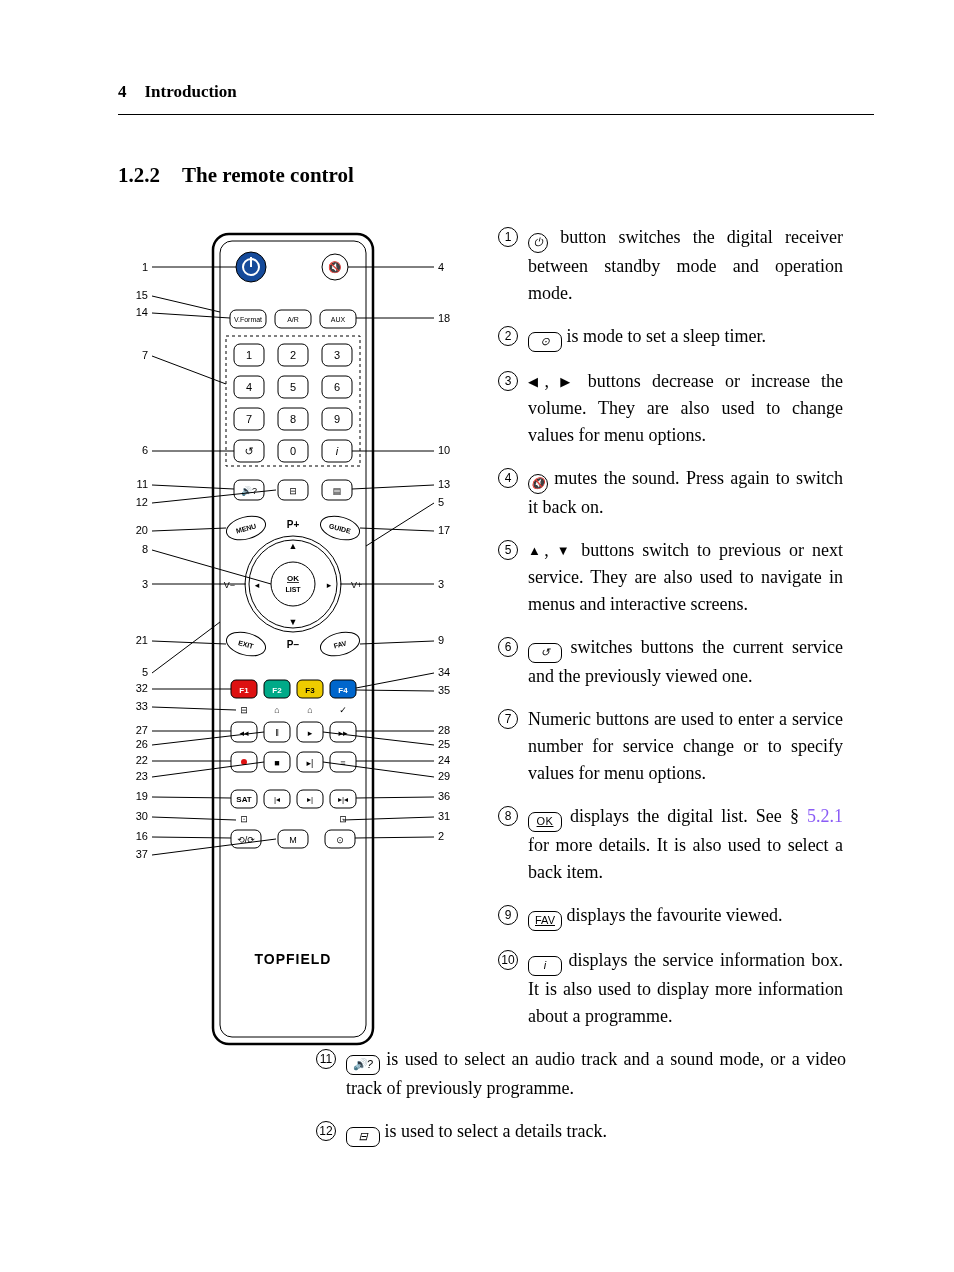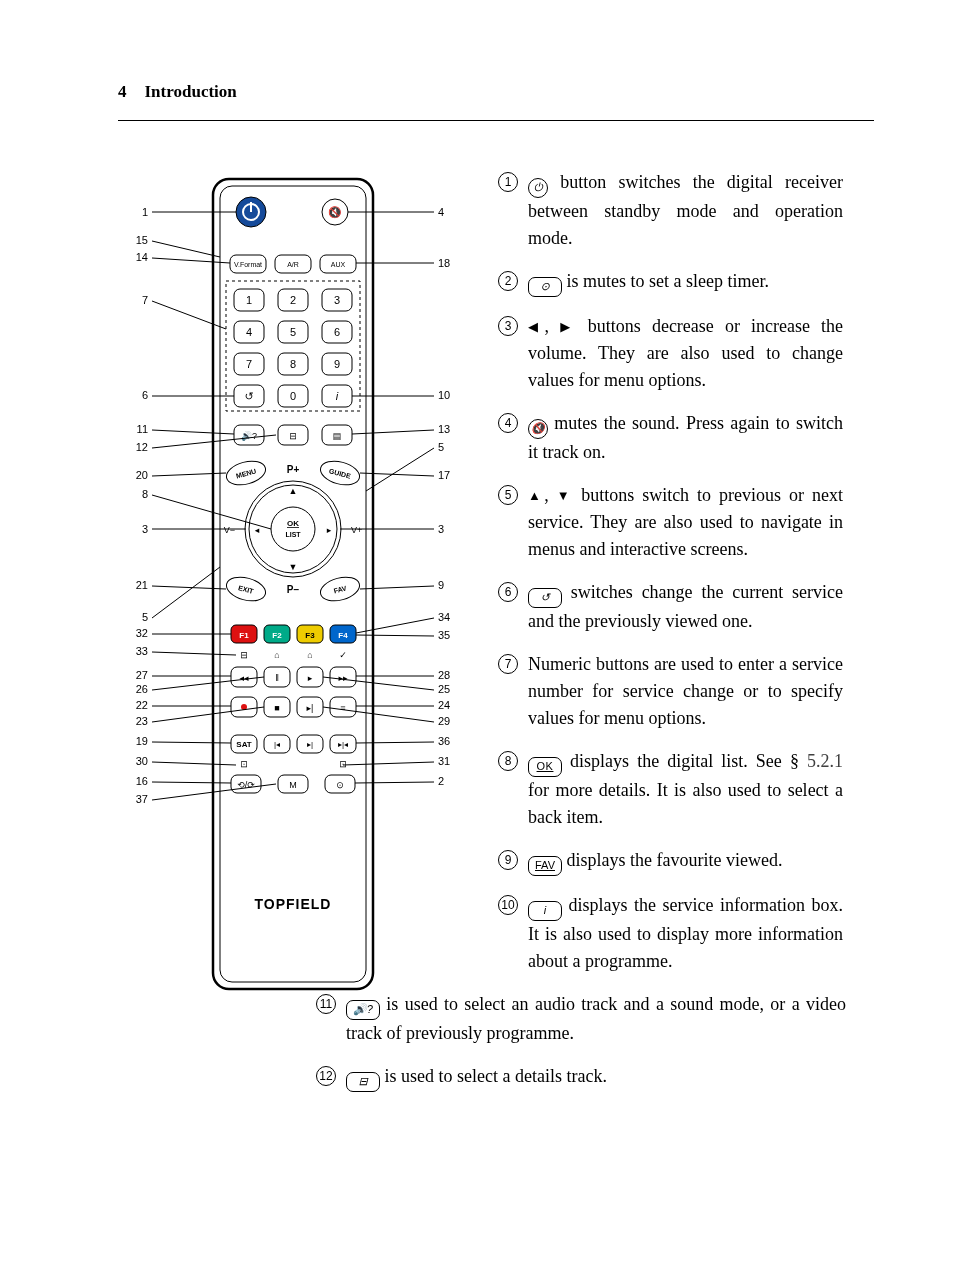--- a/index.html
+++ b/index.html
@@ -12,21 +12,21 @@
   width:954px;
   height:1272px;
   box-sizing:border-box;
   padding:82px 80px 60px 118px;
   position:relative;
 }
 .running-head{
   font-weight:700;
   font-size:17px;
   border-bottom:1px solid #000;
-  padding-bottom:18px;
+  padding-bottom:12px;
   margin-bottom:48px;
 }
 .running-head .pnum{margin-right:18px;}
 .section-title{
   font-weight:700;
   font-size:21px;
   margin-bottom:36px;
 }
 .section-title .num{margin-right:22px;}
 
@@ -66,21 +66,21 @@
   border:1px solid #000;
   border-radius:50%;
   font-size:12px;
   line-height:18px;
   text-align:center;
   flex:0 0 auto;
   margin-top:3px;
   font-family:Arial,Helvetica,sans-serif;
 }
 .body{flex:1;}
-a.xref{color:#404040;text-decoration:none;}
+a.xref{color:#8b5cf6;text-decoration:none;}
 .icon{
   display:inline-block;
   border:1px solid #000;
   border-radius:7px;
   min-width:26px;
   height:18px;
   vertical-align:-3px;
   text-align:center;
   font-size:11px;
   line-height:17px;
@@ -94,20 +94,23 @@
 .fav{font-style:normal;text-decoration:underline;font-size:11px;}
 </style>
 </head>
 <body>
 
 <div class="page">
   <div class="running-head">
     <span class="pnum">4</span><span>Introduction</span>
   </div>
 
+  <div class="section-title">
+    <span class="num">1.2.2</span><span>The remote control</span>
+  </div>
 
   <div class="content">
 
     <div class="diagram">
       <svg width="340" height="840" viewBox="0 0 340 840" font-family="Arial">
 
         <rect x="95" y="10" width="160" height="810" rx="16" ry="16" fill="#fff" stroke="#000" stroke-width="2.5"></rect>
         <rect x="102" y="17" width="146" height="796" rx="12" ry="12" fill="none" stroke="#000" stroke-width="1"></rect>
 
         <g stroke="#000" stroke-width="1">
@@ -347,37 +350,37 @@
     </div>
 
     <div class="descs">
       <div class="desc-right">
         <div class="item">
           <span class="marker">1</span>
           <span class="body"><span class="icon round">⏻</span><span> button switches the digital receiver between standby mode and operation mode.</span></span>
         </div>
         <div class="item">
           <span class="marker">2</span>
-          <span class="body"><span class="icon">⊙</span><span> is mutes to set a sleep timer.</span></span>
+          <span class="body"><span class="icon">⊙</span><span> is mode to set a sleep timer.</span></span>
         </div>
         <div class="item">
           <span class="marker">3</span>
           <span class="body"><span> </span><span class="glyph">◀</span><span>, </span><span class="glyph">▶</span><span> buttons decrease or increase the volume. They are also used to change values for menu options.</span></span>
         </div>
         <div class="item">
           <span class="marker">4</span>
-          <span class="body"><span class="icon round">🔇</span><span> mutes the sound. Press again to switch it track on.</span></span>
+          <span class="body"><span class="icon round">🔇</span><span> mutes the sound. Press again to switch it back on.</span></span>
         </div>
         <div class="item">
           <span class="marker">5</span>
           <span class="body"><span> </span><span class="glyph">▲</span><span>, </span><span class="glyph">▼</span><span> buttons switch to previous or next service. They are also used to navigate in menus and interactive screens.</span></span>
         </div>
         <div class="item">
           <span class="marker">6</span>
-          <span class="body"><span class="icon">↺</span><span> switches change the current service and the previously viewed one.</span></span>
+          <span class="body"><span class="icon">↺</span><span> switches buttons the current service and the previously viewed one.</span></span>
         </div>
         <div class="item">
           <span class="marker">7</span>
           <span class="body">Numeric buttons are used to enter a service number for service change or to specify values for menu options.</span>
         </div>
         <div class="item">
           <span class="marker">8</span>
           <span class="body"><span class="icon"><span class="ok">OK</span></span><span> displays the digital list. See § </span><a class="xref" href="#">5.2.1</a><span> for more details. It is also used to select a back item.</span></span>
         </div>
         <div class="item">

